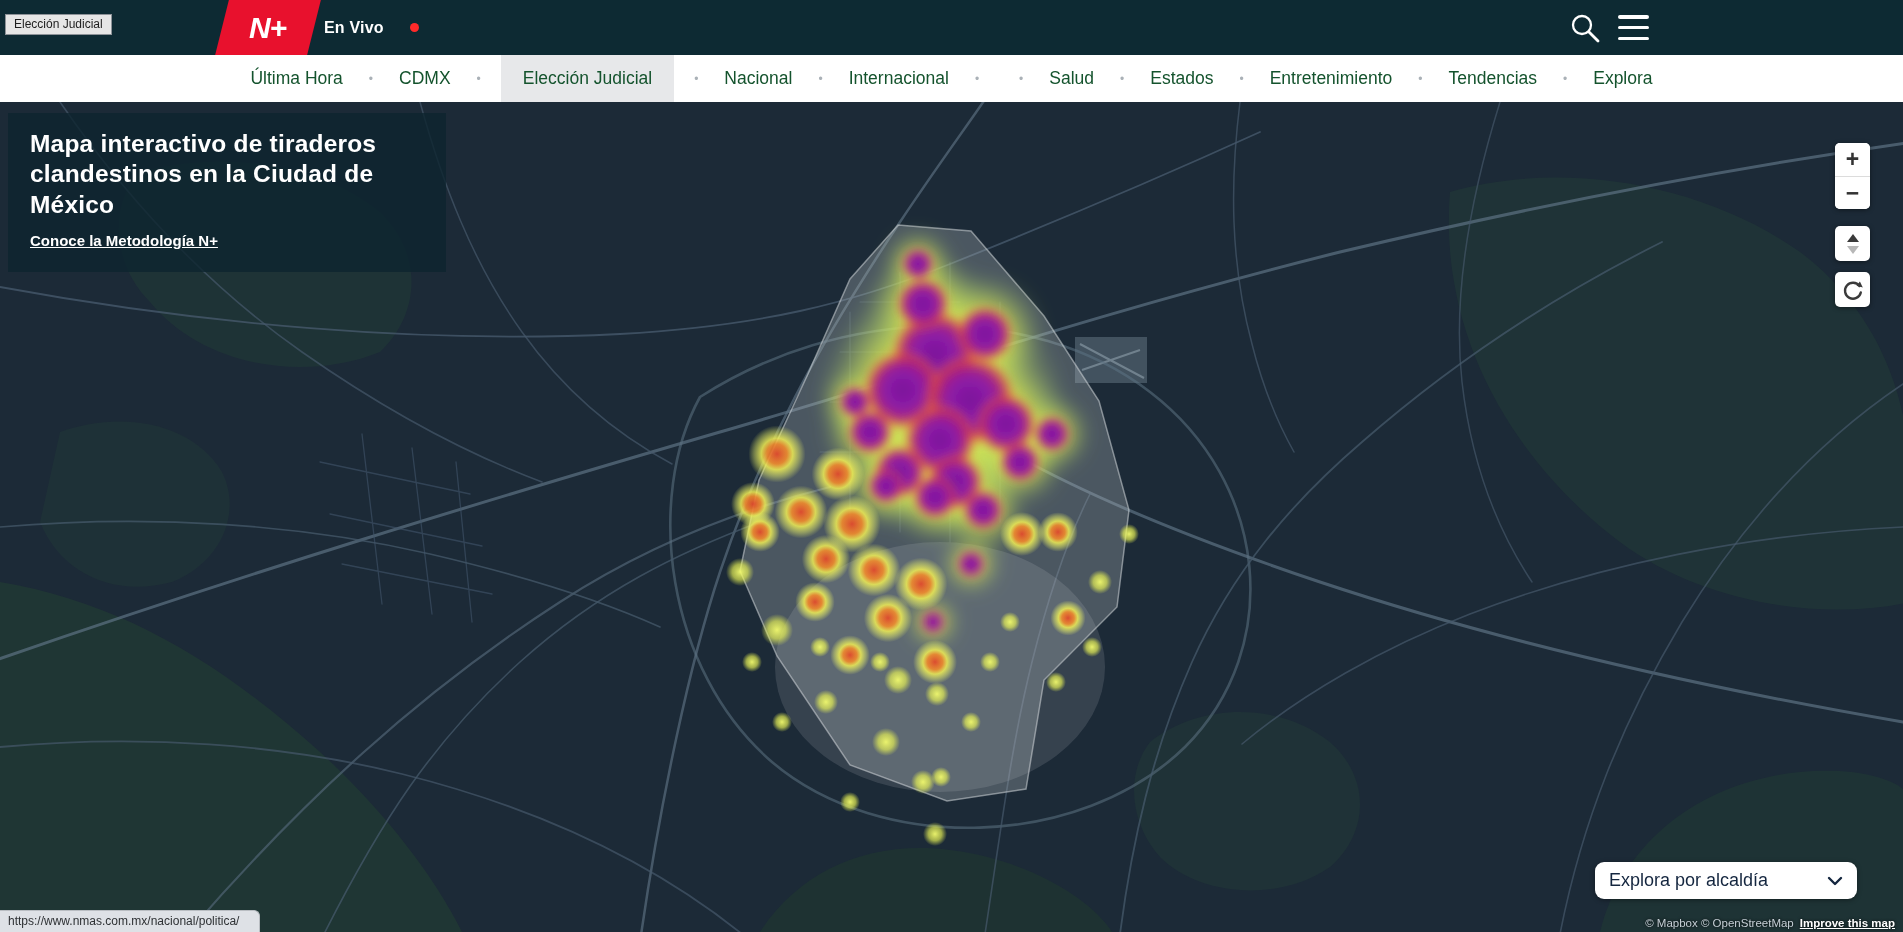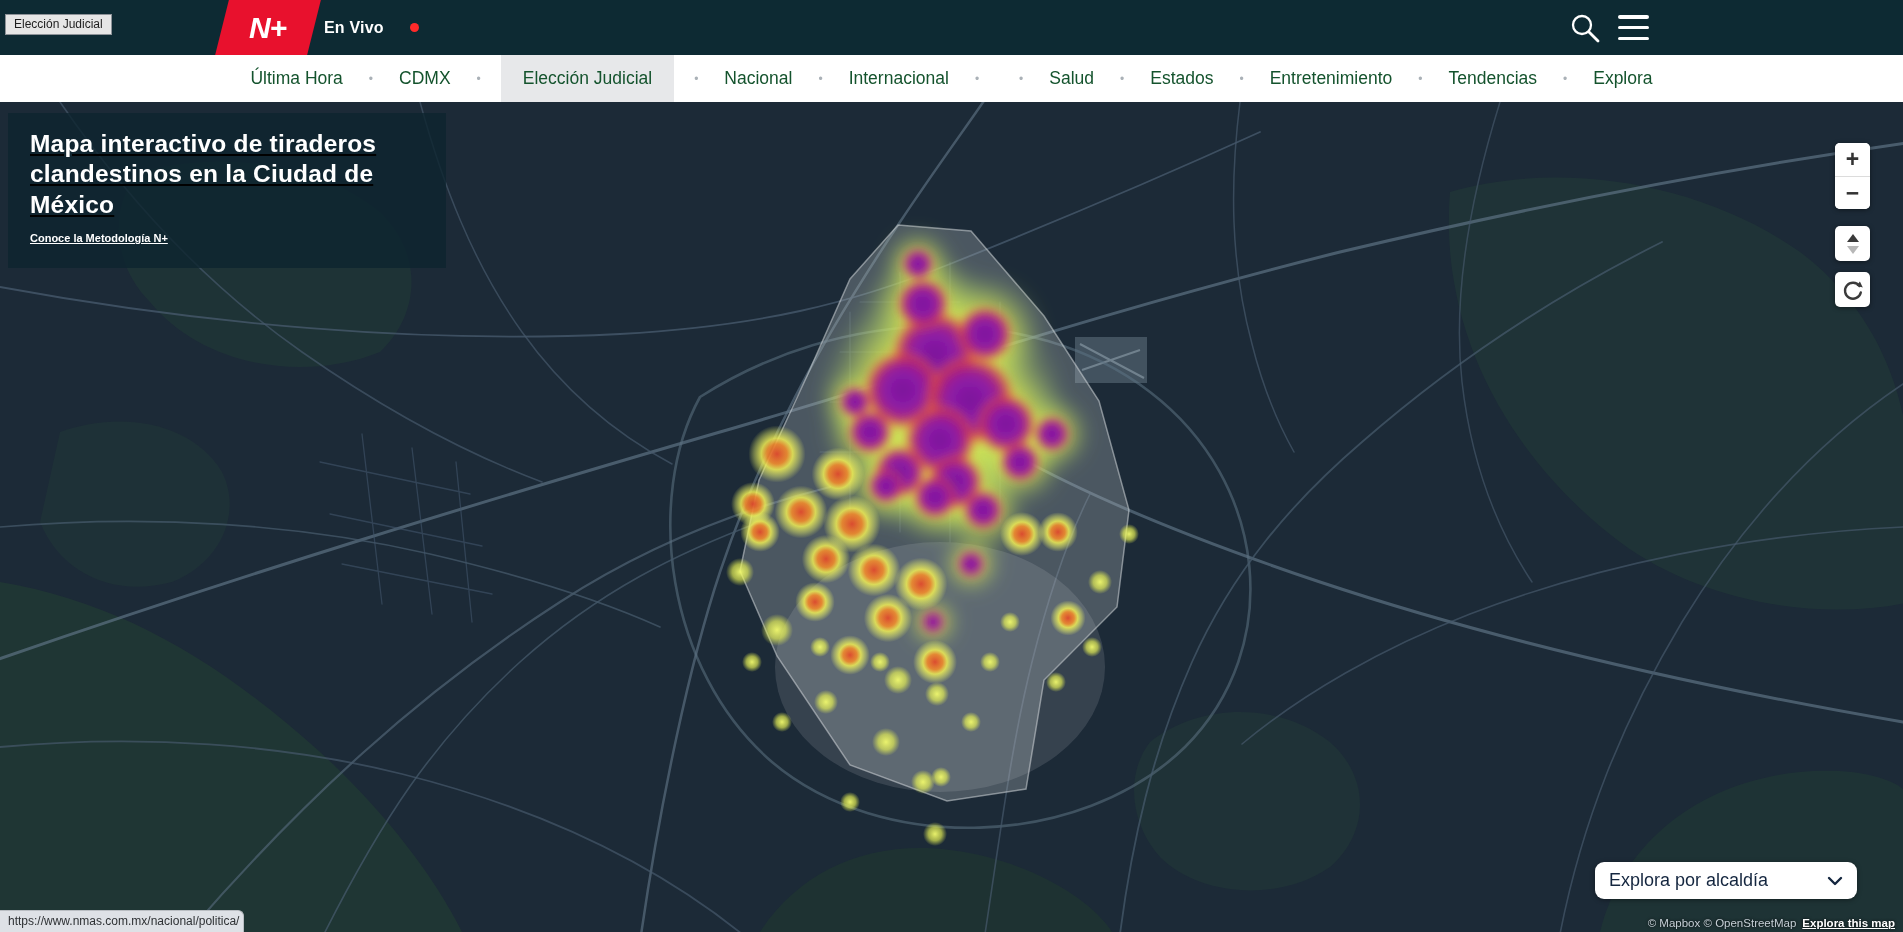--- a/index.html
+++ b/index.html
@@ -43,27 +43,27 @@
   }
   .nav-item.active { background:#e7e8ea; padding:0 22px; }
   .nav-dot { color:#aab1b7; font-size:12px; margin:0 20px; }
 
   
   .map-wrap { position:relative; width:1903px; height:830px; background:#1c2a37; overflow:hidden; cursor:grab; }
   .map-wrap svg.base { position:absolute; left:0; top:0; }
 
   .map-title-panel {
     position:absolute; left:8px; top:11px; width:438px;
-    background:rgba(13,36,46,0.78); padding:16px 22px 22px; z-index:5;text-decoration:underline;
+    background:rgba(13,36,46,0.78); padding:16px 22px 22px; z-index:5;
   }
   .map-title-panel h1 {
     margin:0; color:#fff; font-size:24.5px; line-height:1.24; font-weight:bold; letter-spacing:.2px;
   }
   .methodology-link {
-    display:inline-block; margin-top:12px; color:#fff; font-size:11px; font-weight:bold;
+    display:inline-block; margin-top:12px; color:#fff; font-size:15px; font-weight:bold;
     text-decoration:underline; cursor:pointer;text-align:center;
   }
 
   .zoom-group {
     position:absolute; right:33px; top:41px; width:35px; background:#fff;
     border-radius:5px; box-shadow:0 1px 5px rgba(0,0,0,.45); overflow:hidden; z-index:5;
   }
   .ctrl-btn {
     width:35px; height:33px; display:flex; align-items:center; justify-content:center;
     color:#333; font-size:23px; font-weight:bold; cursor:pointer; background:#fff; line-height:1;
@@ -84,21 +84,21 @@
     padding:0 14px; color:#14263f; font-size:18px; cursor:pointer; z-index:5;
   }
   .attribution {
     position:absolute; right:8px; bottom:3px; font-size:11.5px; color:#c6cfd6;
     text-shadow:0 0 3px rgba(0,0,0,.9); z-index:5;
   }
   .attribution a { color:#fff; font-weight:bold; text-decoration:underline; margin-left:6px; cursor:pointer; }
 
   .status-bar {
     position:absolute; left:0; bottom:0; background:#dee1e6; color:#2e3134;
-    font-size:12px; padding:3px 4px 4px 8px; border:1px solid #b9bdc2;
+    font-size:12px; padding:3px 20px 4px 8px; border:1px solid #b9bdc2;
     border-left:none; border-bottom:none; border-top-right-radius:6px; z-index:6;
     white-space:nowrap;
   }
 </style>
 </head>
 <body>
 
 <header class="site-header">
   <div class="link-tooltip">Elección Judicial</div>
 
@@ -332,17 +332,17 @@
   </div>
 
   <div class="alcaldia-select">
     <span>Explora por alcaldía</span>
     <svg width="16" height="10" viewBox="0 0 16 10">
       <path d="M2 2 L8 8 L14 2" fill="none" stroke="#14263f" stroke-width="2.4" stroke-linecap="round" stroke-linejoin="round"></path>
     </svg>
   </div>
 
   <div class="attribution">
-    <span>© Mapbox © OpenStreetMap</span><a>Explora this map</a>
+    <span>© Mapbox © OpenStreetMap</span><a>Improve this map</a>
   </div>
 
   <div class="status-bar">https://www.nmas.com.mx/nacional/politica/</div>
 </div>
 
 </body></html>

